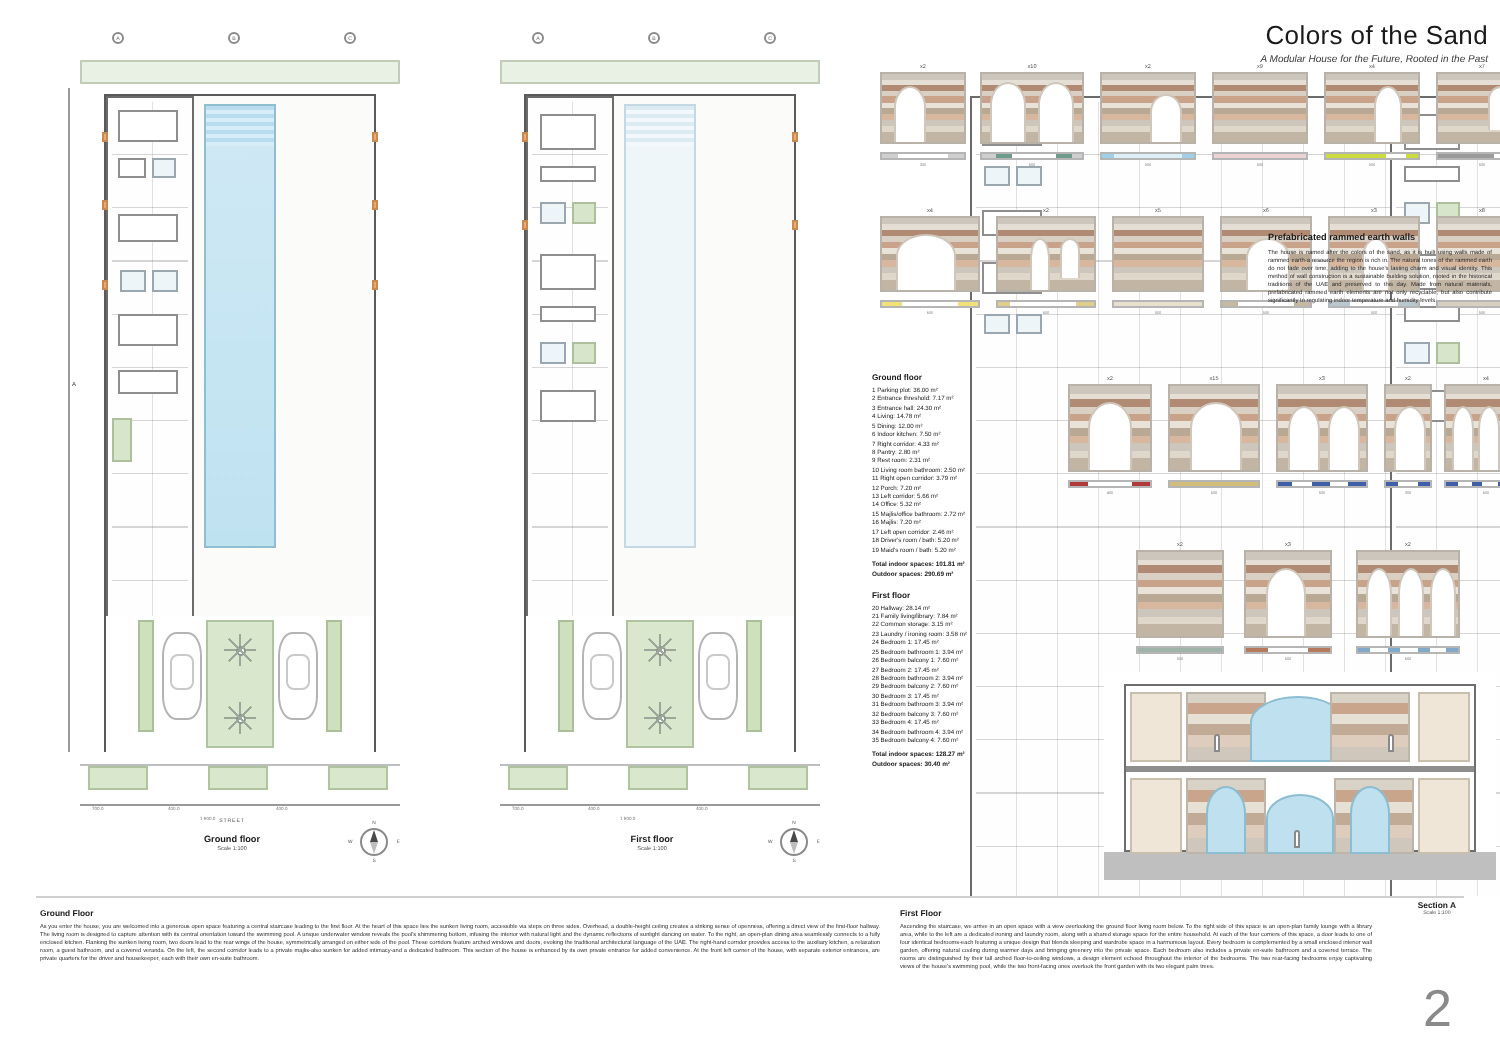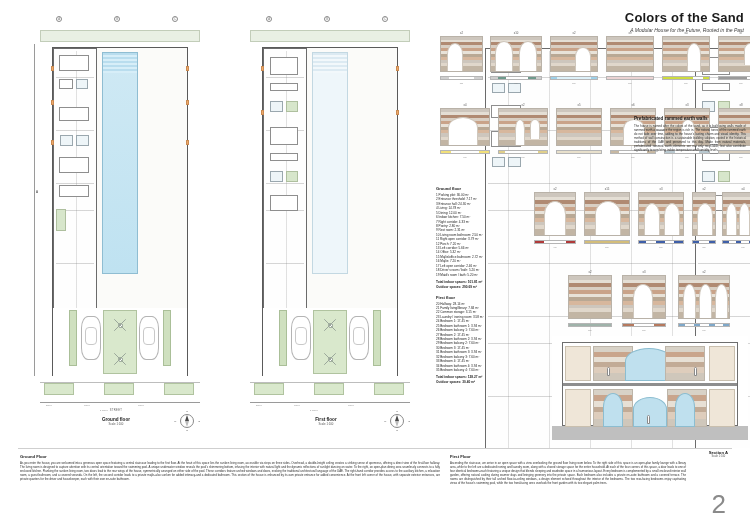--- a/index.html
+++ b/index.html
@@ -133,21 +133,21 @@
     position:absolute; bottom:20px; left:0; right:0; text-align:center;
     font-size:2.6px; letter-spacing:.4px; color:#555;
   }
 
   .sec-mark { position:absolute; font-size:3px; color:#333; }
 
   
   .right { position:absolute; left:432px; top:0; width:318px; height:448px; }
 
   .title-wrap { position:absolute; right:6px; top:10px; text-align:right; }
-  .title { font-size:13px; font-weight:bold; letter-spacing:.2px; }
+  .title { font-size:13px; font-weight:normal; letter-spacing:.2px; }
   .subtitle { font-size:5px; font-style:italic; color:#3a3a3a; margin-top:2px; }
 
   
   .panels { position:absolute; left:2px; top:0; }
   .panel { position:absolute; }
   .panel-qty { position:absolute; top:-5px; left:50%; transform:translateX(-50%);
                font-size:2.8px; color:#555; }
   .panel-elev {
     position:relative; width:100%; height:100%;
     border:0.4px solid #b9b2a8; overflow:hidden;

